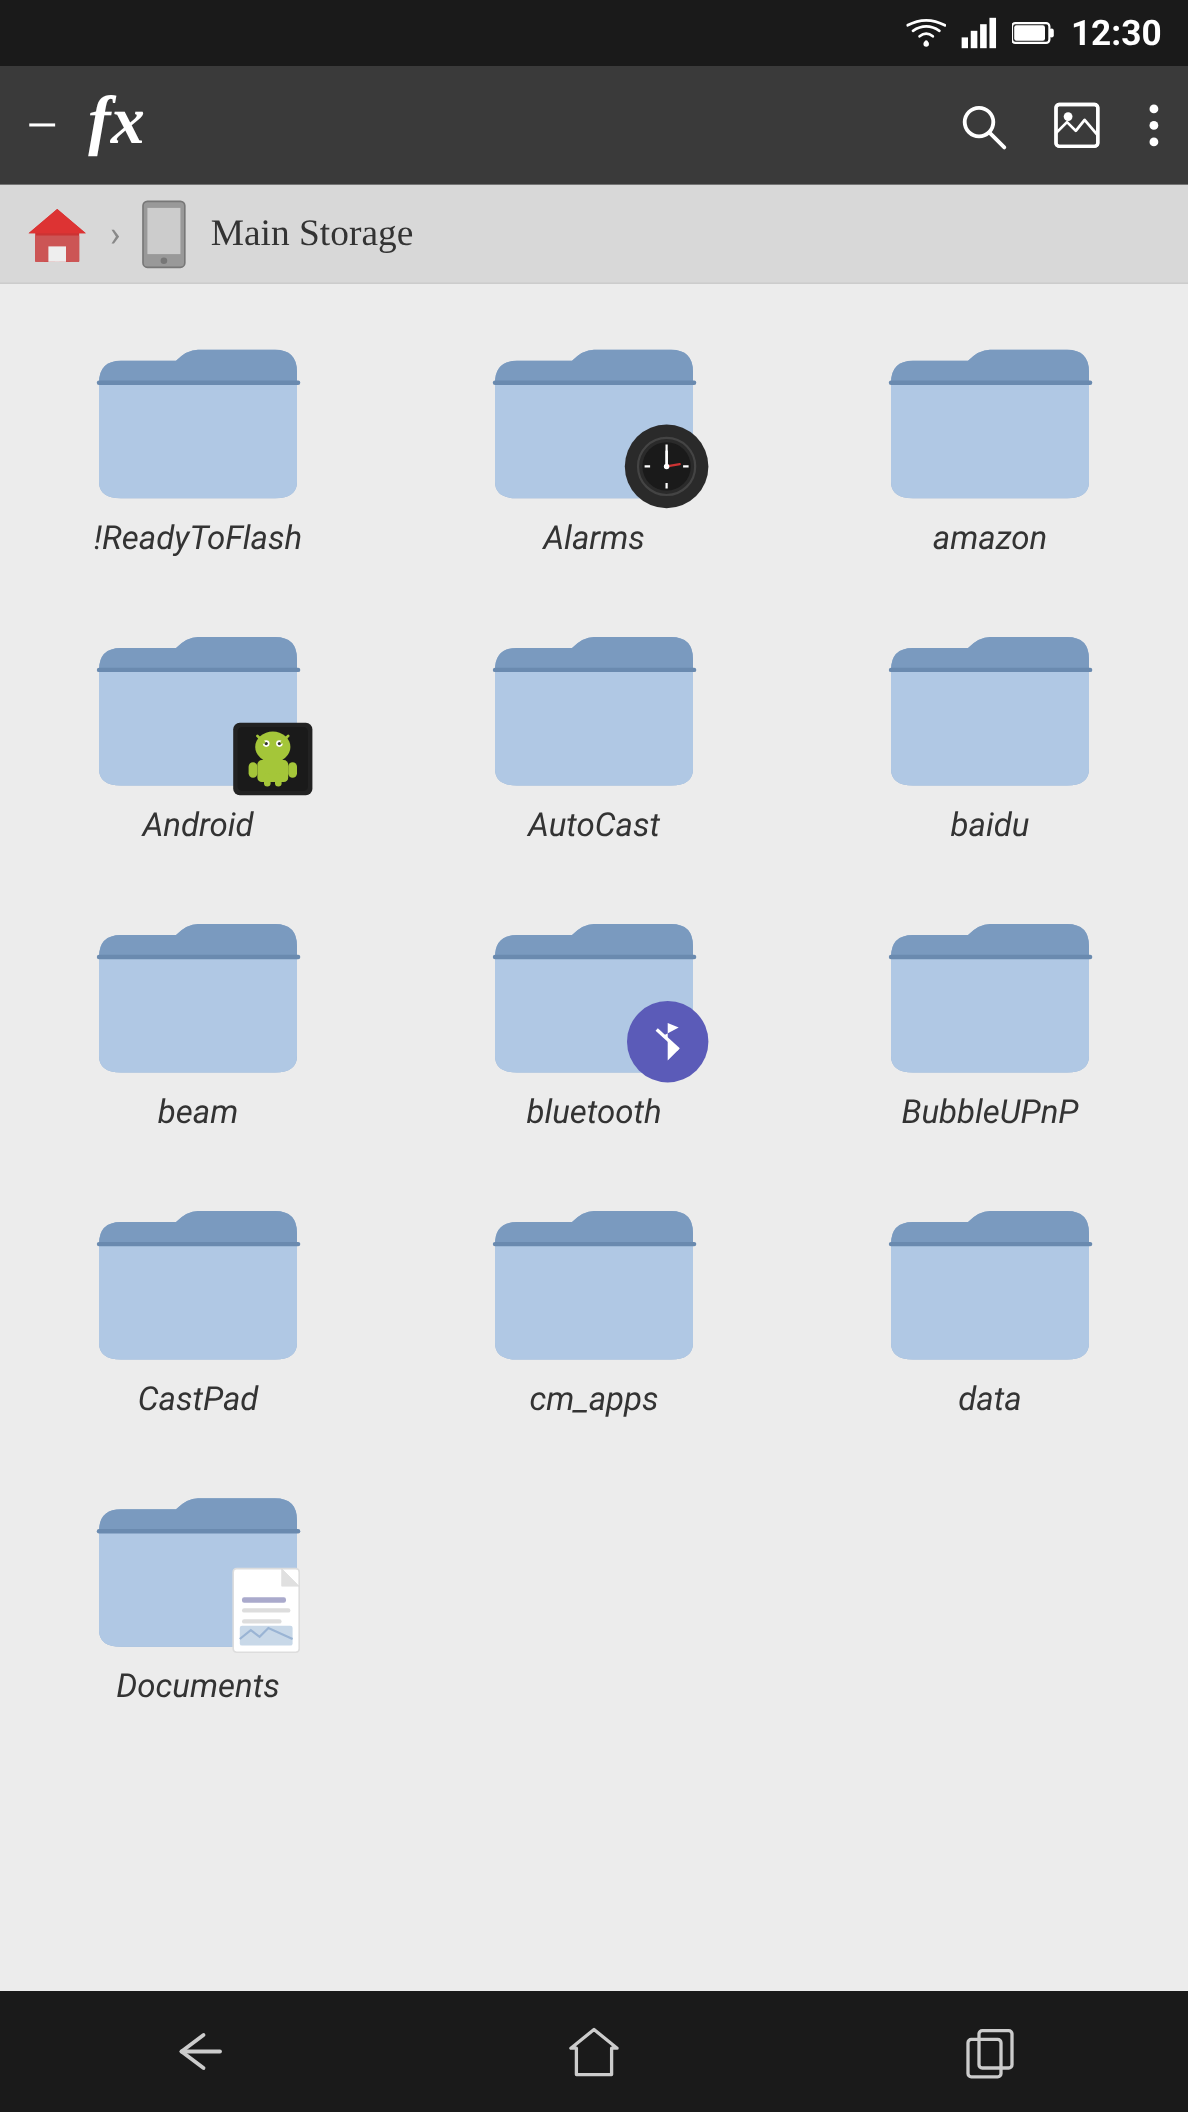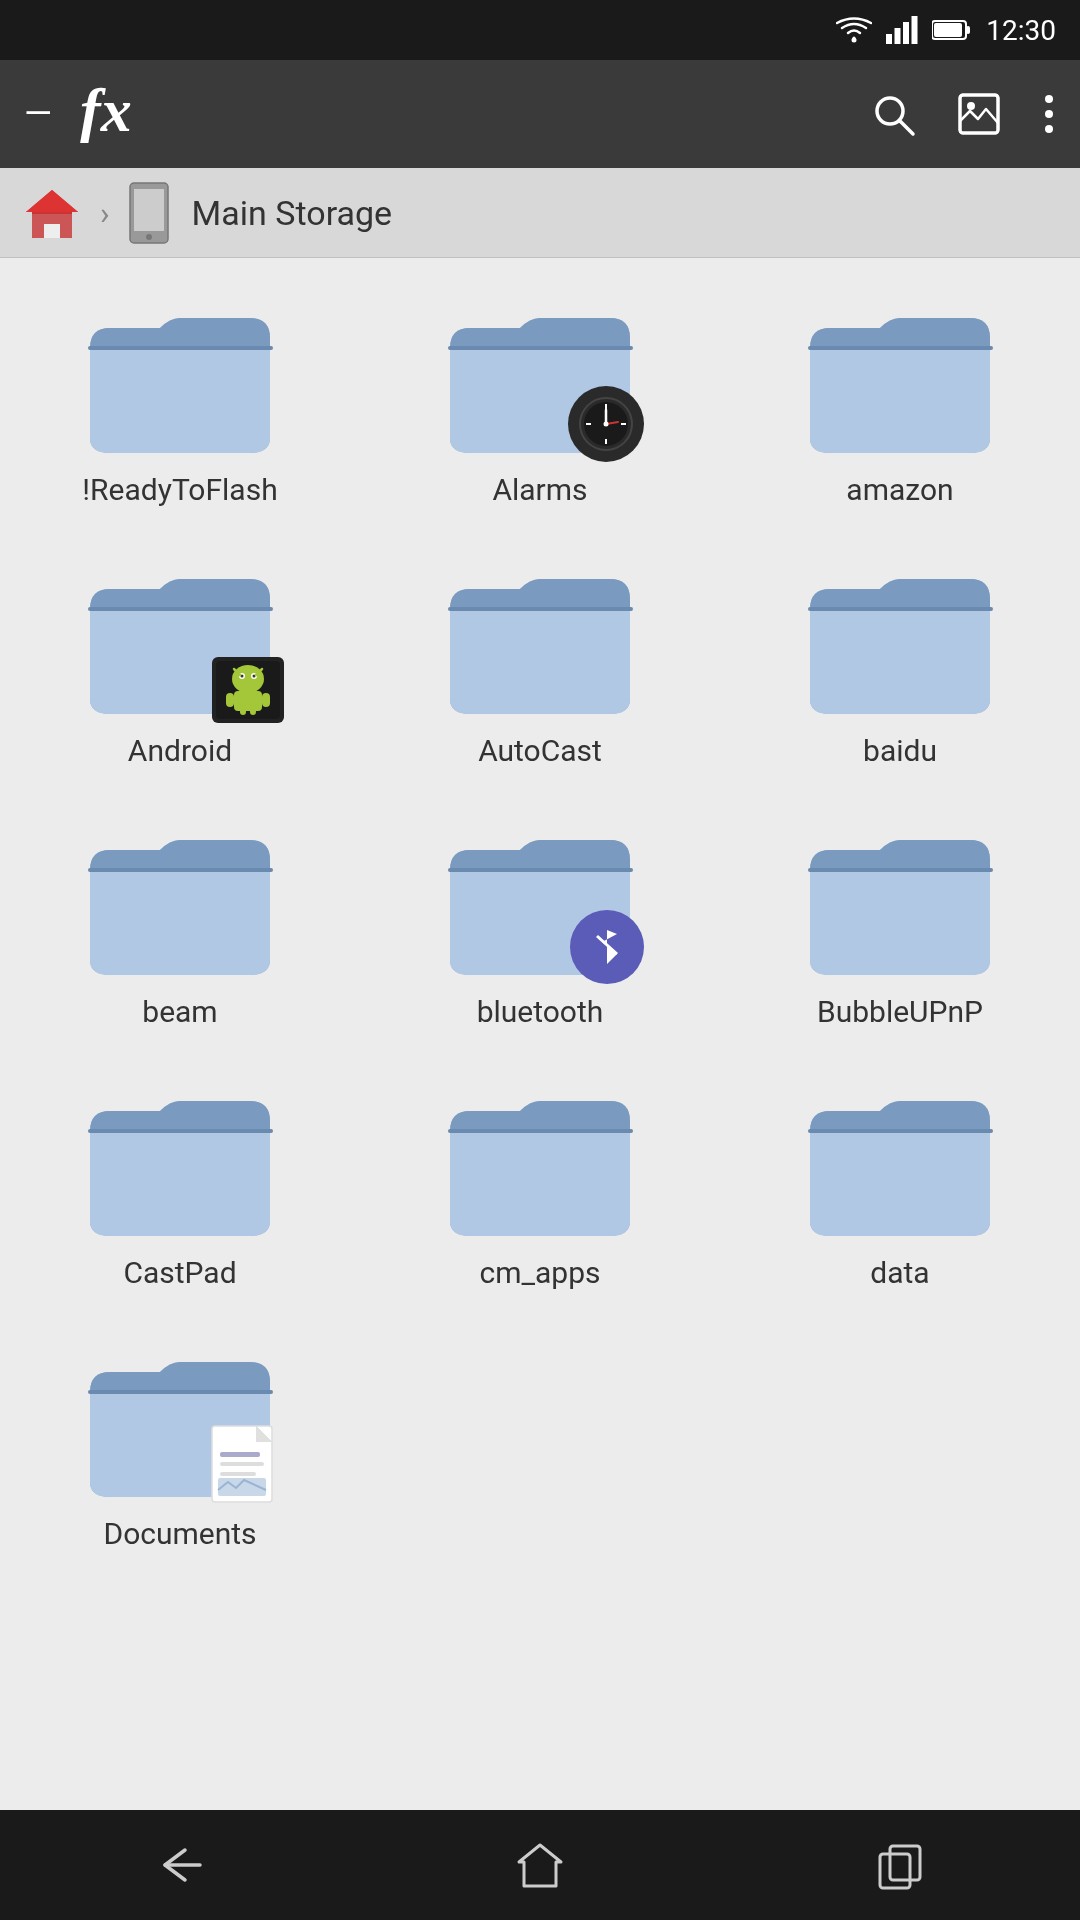--- a/index.html
+++ b/index.html
@@ -24,22 +24,22 @@
       gap: 16px;
       flex-shrink: 0;
     }
     .status-icons {
       display: flex;
       align-items: center;
       gap: 14px;
     }
     .status-time {
       color: white;
-      font-size: 28px;
-      font-weight: 400;
+      font-size: 32px;
+      font-weight: 700;
     }
 
     
     .toolbar {
       background: #3a3a3a;
       height: 108px;
       display: flex;
       align-items: center;
       padding: 0 24px;
       flex-shrink: 0;
@@ -88,31 +88,33 @@
     }
     .breadcrumb-arrow {
       color: #888;
       font-size: 32px;
       margin: 0 4px;
     }
     .breadcrumb-label {
       font-size: 34px;
       color: #333;
       margin-left: 8px;
+      font-family: Liberation Serif, serif;
     }
 
     
     .file-grid {
       flex: 1;
       background: #ececec;
       display: grid;
       grid-template-columns: repeat(3, 1fr);
       padding: 16px 0;
       overflow-y: auto;
       align-content: start;
+      font-style: italic;
     }
 
     .folder-item {
       display: flex;
       flex-direction: column;
       align-items: center;
       padding: 24px 16px 28px;
       cursor: pointer;
     }
     .folder-icon-wrap {

